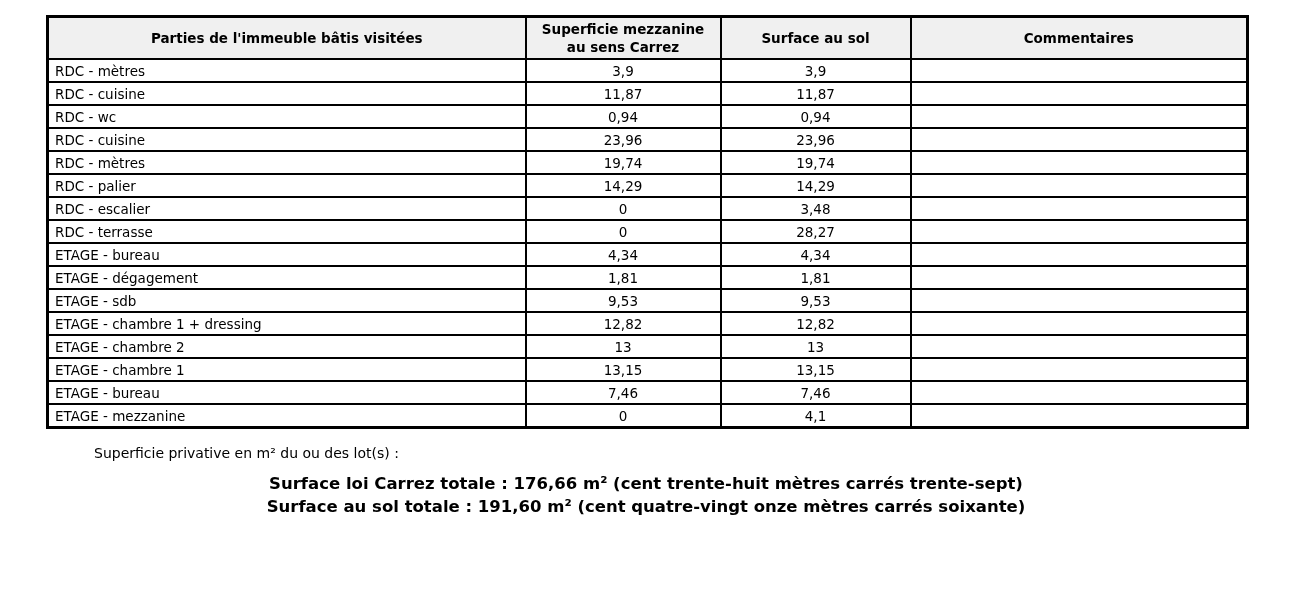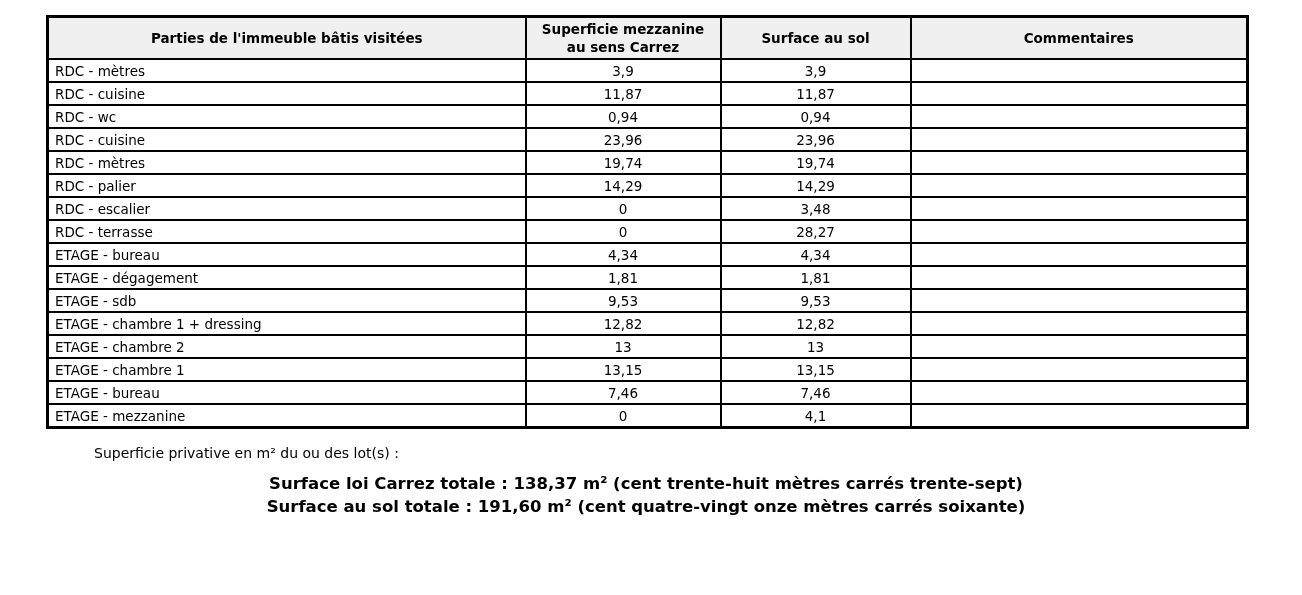--- a/index.html
+++ b/index.html
@@ -191,16 +191,16 @@
     <td class="col-carrez">0</td>
     <td class="col-sol">4,1</td>
     <td class="col-comment"></td>
   </tr>
 </tbody>
   </table>
 
   <p class="intro">Superficie privative en m² du ou des lot(s) :</p>
 
   <div class="totals">
-    <div>Surface loi Carrez totale : 138,37 m² (cent trente-huit mètres carrés trente-sept)</div>
+    <div>Surface loi Carrez totale : 176,66 m² (cent trente-huit mètres carrés trente-sept)</div>
     <div>Surface au sol totale : 191,60 m² (cent quatre-vingt onze mètres carrés soixante)</div>
   </div>
 </div>
 
 </body></html>

